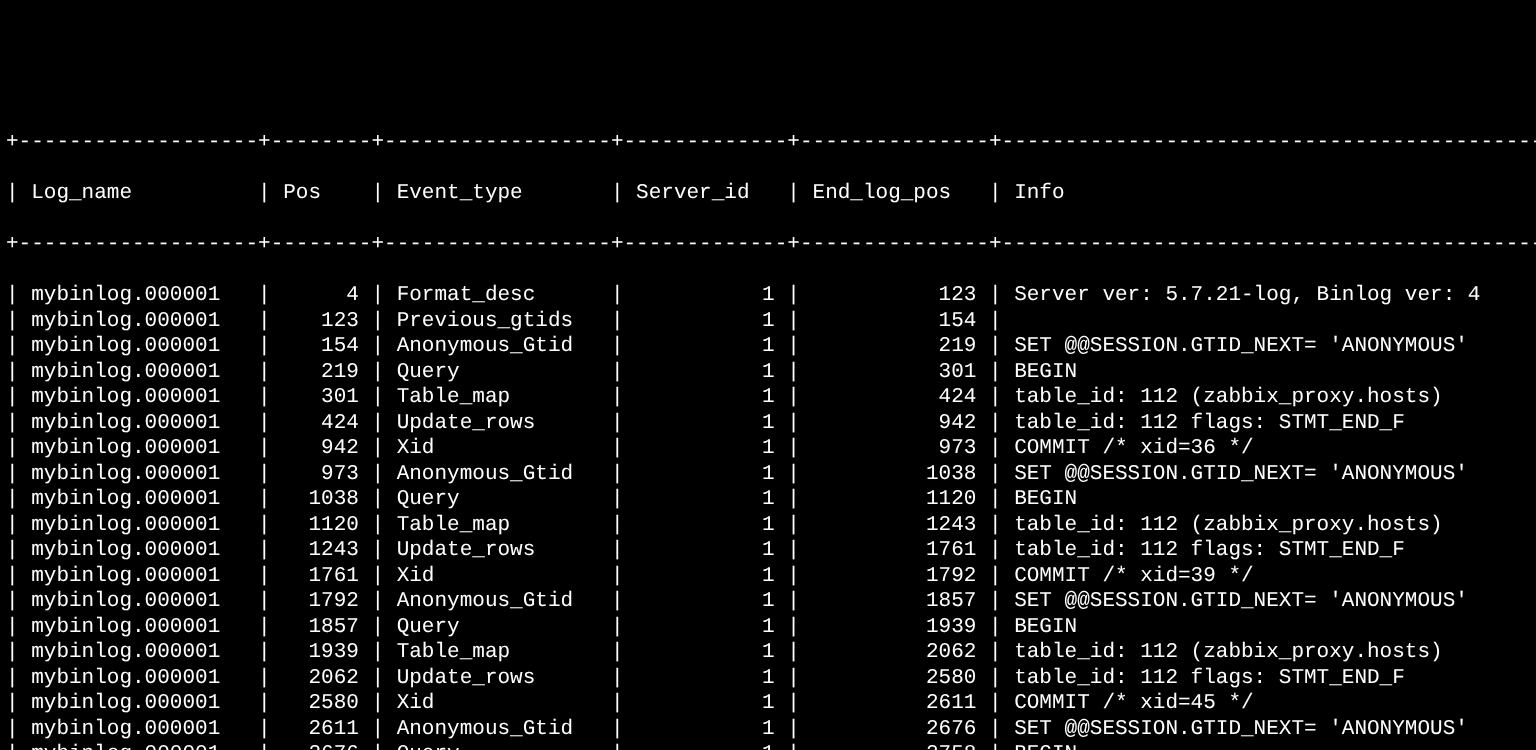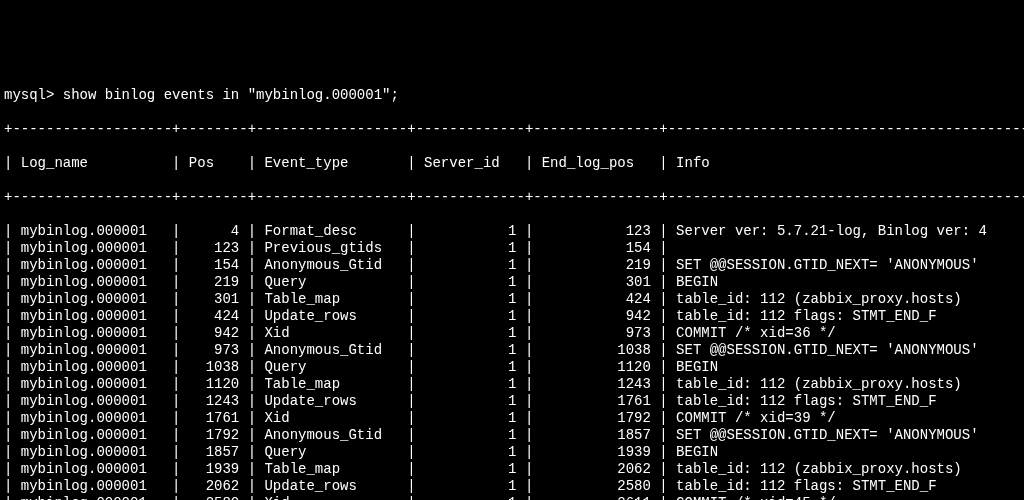--- a/index.html
+++ b/index.html
@@ -18,21 +18,20 @@
   .terminal {
     padding: 2px 4px;
   }
 </style>
 </head>
 <body>
 
 
 
 <div class="terminal">
-<div>mysql&gt; show binlog events in "mybinlog.000001";</div>
 <div id="border-top">+-------------------+--------+------------------+-------------+---------------+---------------------------------------------+</div>
 <div id="header-row">| Log_name          | Pos    | Event_type       | Server_id   | End_log_pos   | Info                                        |</div>
 <div id="border-mid">+-------------------+--------+------------------+-------------+---------------+---------------------------------------------+</div>
 <div id="body-rows">| mybinlog.000001   |      4 | Format_desc      |           1 |           123 | Server ver: 5.7.21-log, Binlog ver: 4       |
 | mybinlog.000001   |    123 | Previous_gtids   |           1 |           154 |                                             |
 | mybinlog.000001   |    154 | Anonymous_Gtid   |           1 |           219 | SET @@SESSION.GTID_NEXT= 'ANONYMOUS'        |
 | mybinlog.000001   |    219 | Query            |           1 |           301 | BEGIN                                       |
 | mybinlog.000001   |    301 | Table_map        |           1 |           424 | table_id: 112 (zabbix_proxy.hosts)          |
 | mybinlog.000001   |    424 | Update_rows      |           1 |           942 | table_id: 112 flags: STMT_END_F             |
 | mybinlog.000001   |    942 | Xid              |           1 |           973 | COMMIT /* xid=36 */                         |

